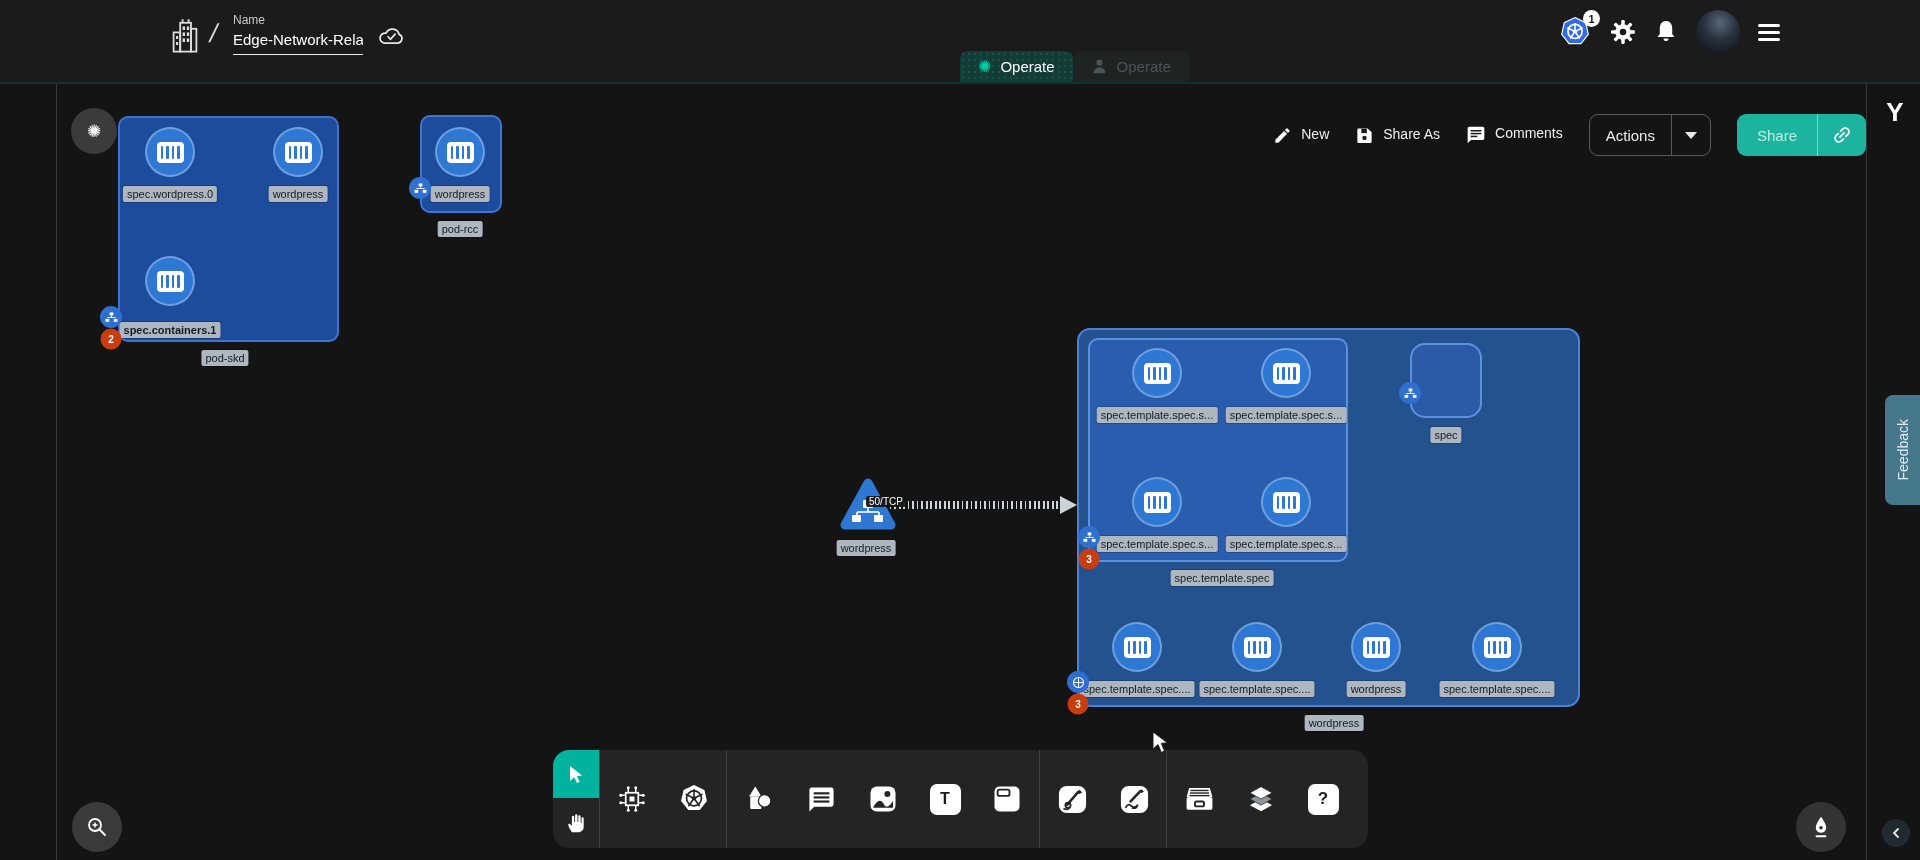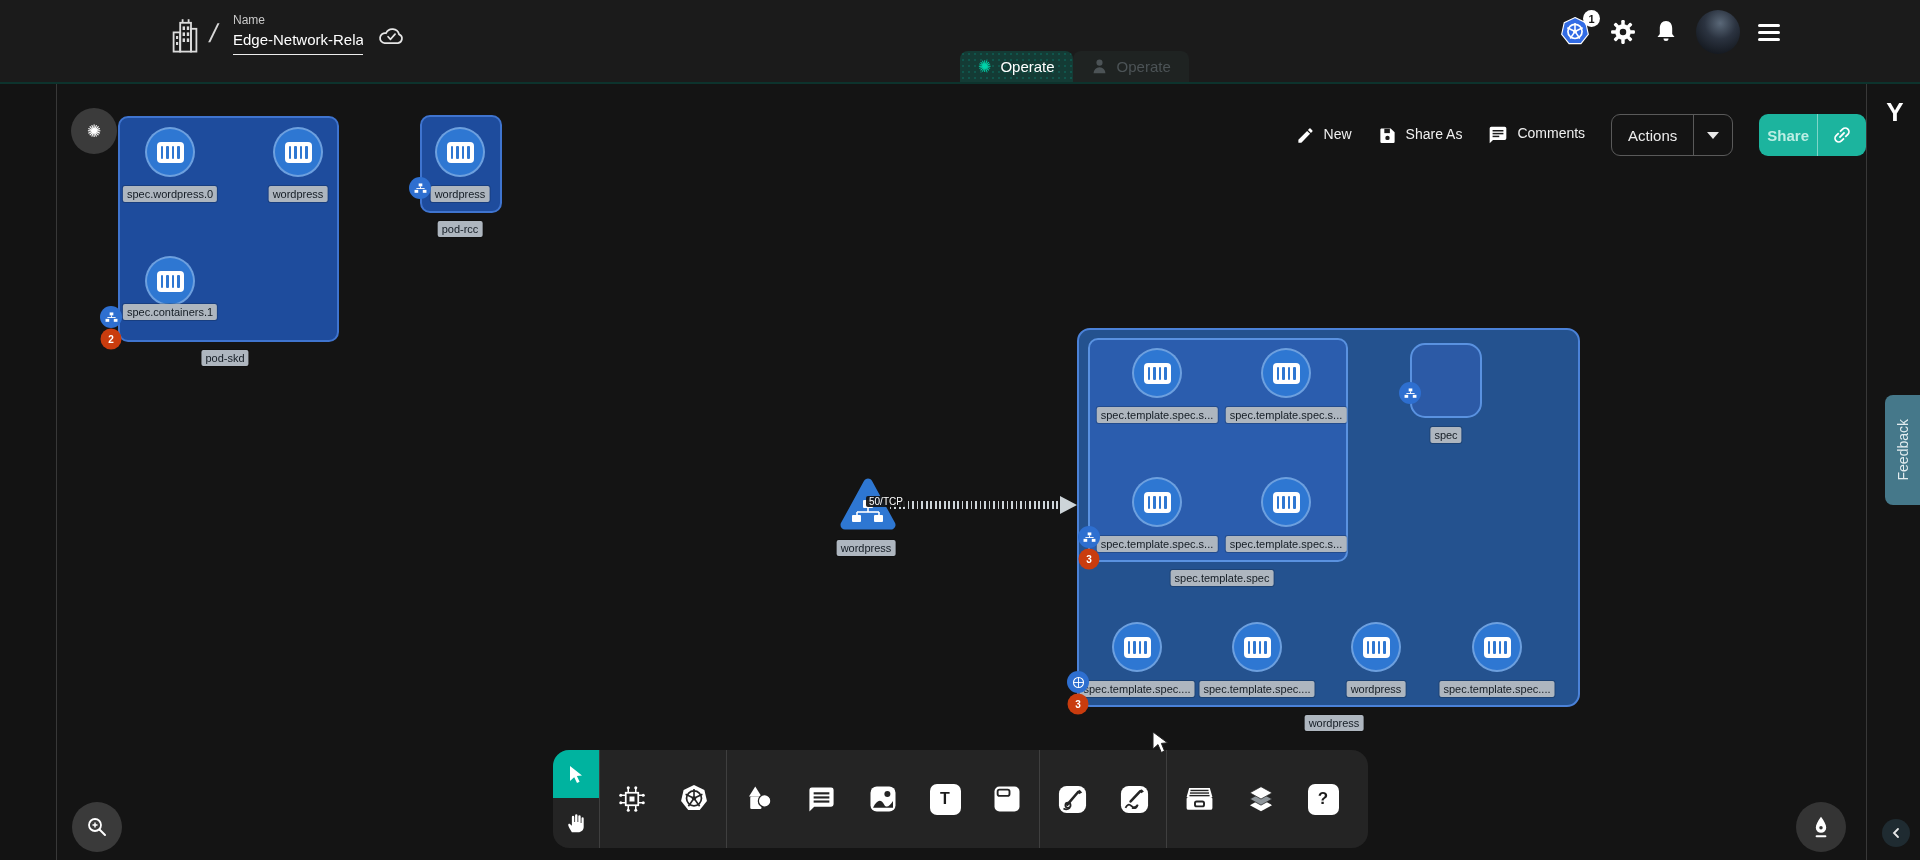--- a/index.html
+++ b/index.html
@@ -45,21 +45,21 @@
   .ab-item { display:flex; gap:9px; color:#f0f0f0; font-size:14px; cursor:pointer; }
   .btn-actions { display:flex; align-items:center; height:42px; border:1px solid #5a5a5a;
     border-radius:9px; color:#ededed; font-size:15px; cursor:pointer; }
   .btn-actions .lbl { padding:0 16px; }
   .btn-actions .caret-cell { border-left:1px solid #5a5a5a; padding:0 13px; height:100%;
     display:flex; align-items:center; }
   .caret { width:0; height:0; border-left:6px solid transparent; border-right:6px solid transparent;
     border-top:7px solid #e8e8e8; }
   .btn-share { display:flex; align-items:center; height:42px; background:#1cb49e;
     border-radius:9px; cursor:pointer; }
-  .btn-share .lbl { padding:0 8px; color:#bdeee4; font-size:15px; font-weight:bold; }
+  .btn-share .lbl { padding:0 20px; color:#bdeee4; font-size:15px; font-weight:normal; }
   .btn-share .link-cell { border-left:1px solid #7fd5c8; padding:0 13px; height:100%;
     display:flex; align-items:center; }
 
   
   .rail-left { position:absolute; left:0; top:84px; width:57px; height:776px;
     border-right:1px solid #383838; background:#131313; z-index:30; }
   .rail-right-line { position:absolute; left:1866px; top:84px; width:1px; height:776px;
     background:#383838; z-index:30; }
   .spiral-rail { position:absolute; left:28px; top:110px; transform:translate(-50%,-50%);
     color:#fff; font-size:22px; }
@@ -321,21 +321,21 @@
 <div class="chip" style="left:298px;top:186px;">wordpress</div>
 
 <div class="cnode" style="left:170px;top:281px;">
     <span class="crate">
       <i></i>
       <i></i>
       <i></i>
       <i></i>
     </span>
   </div>
-<div class="chip" style="left:170px;top:304px;">spec.containers.1</div>
+<div class="chip" style="left:170px;top:322px;font-weight:bold;">spec.containers.1</div>
 
 <div class="badge b-net" style="left:111px;top:317px;">
   <svg width="13" height="11" viewBox="0 0 14 12">
     <rect x="5" y="0.5" width="4" height="3.2" fill="#fff"></rect>
       <line x1="7" y1="3.7" x2="7" y2="6" stroke="#fff"></line>
     <line x1="2.5" y1="6" x2="11.5" y2="6" stroke="#fff"></line>
     <rect x="0.5" y="7.5" width="4" height="3.2" fill="#fff"></rect>
       <rect x="9.5" y="7.5" width="4" height="3.2" fill="#fff"></rect>
   </svg>
 </div>

